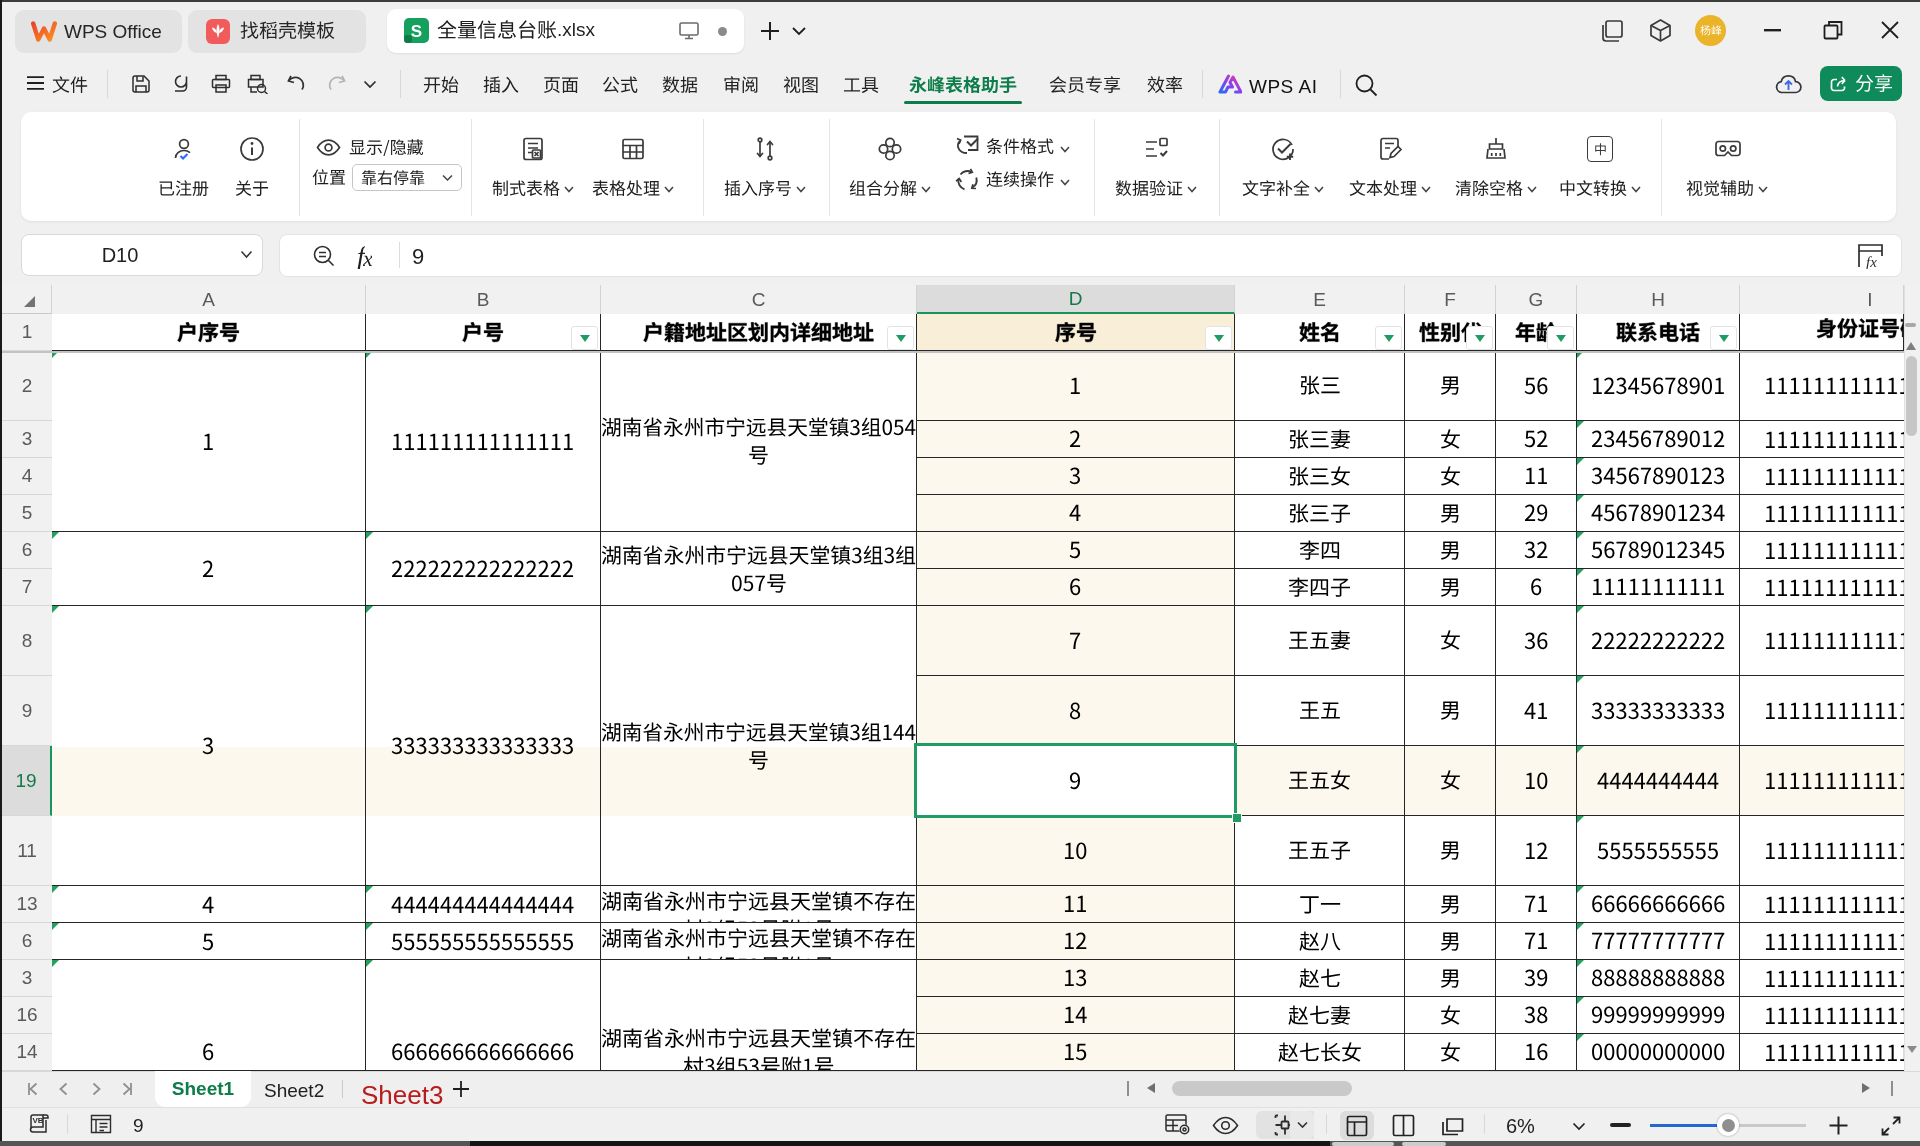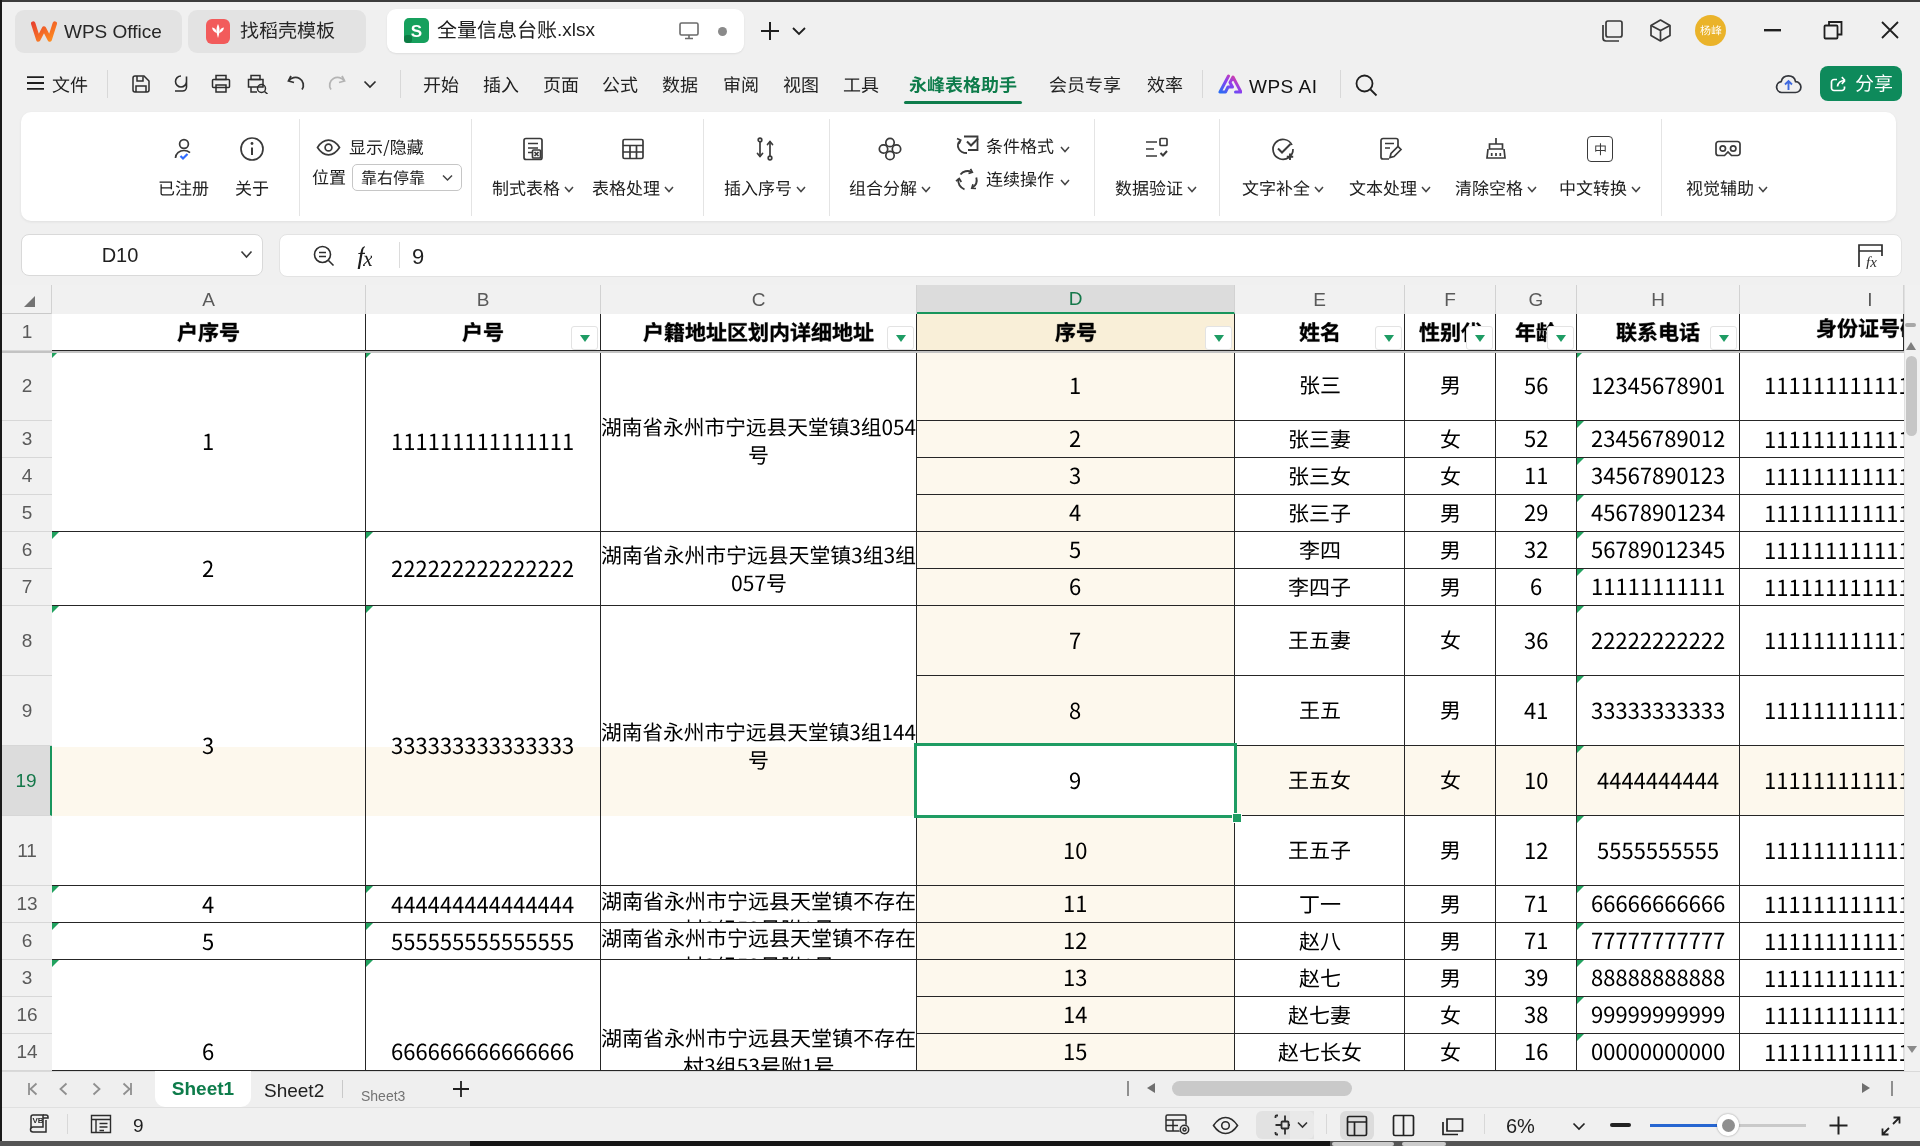--- a/index.html
+++ b/index.html
@@ -2469,21 +2469,21 @@
     </svg></div>
 <div style="position:absolute;left:88px;top:1082px;"><svg width="15" height="14" viewBox="0 0 15 14" fill="none" stroke="#8f8f8f" stroke-width="1.8">
       <path d="M5.5 1.5 L11.5 7 L5.5 12.5"></path>
     </svg></div>
 <div style="position:absolute;left:119px;top:1082px;"><svg width="15" height="14" viewBox="0 0 15 14" fill="none" stroke="#8f8f8f" stroke-width="1.8">
       <path d="M4.5 1.5 L10.5 7 L4.5 12.5 M12 1 V13"></path>
     </svg></div>
 <div style="position:absolute;left:155px;top:1071px;width:96px;height:36px;background:#fff;border-radius:0 0 10px 10px;display:flex;align-items:center;justify-content:center;font-size:19px;font-weight:bold;color:#0e7c4b;z-index:3;">Sheet1</div>
 <div style="position:absolute;left:264px;top:1080px;font-size:19px;color:#212121;">Sheet2</div>
 <div style="position:absolute;left:342px;top:1080px;width:1px;height:18px;background:#c9c9c9;"></div>
-<div style="position:absolute;left:361px;top:1080px;font-size:14px;color:#737373;margin-top:8px;">Sheet3</div>
+<div style="position:absolute;left:361px;top:1080px;font-size:26px;color:#b91c1c;">Sheet3</div>
 <svg style="position:absolute;left:452px;top:1080px" width="18" height="18" viewBox="0 0 18 18" stroke="#1f1f1f" stroke-width="1.8">
     <path d="M9 1 V17 M1 9 H17"></path>
   </svg>
 <div style="position:absolute;left:1127px;top:1081px;width:2px;height:15px;background:#8f8f8f;"></div>
 <div style="position:absolute;left:1147px;top:1083px;width:0;height:0;border-top:5.5px solid transparent;border-bottom:5.5px solid transparent;border-right:8px solid #6f6f6f;"></div>
 <div style="position:absolute;left:1172px;top:1081px;width:180px;height:15px;background:#c9c9c9;border-radius:8px;"></div>
 <div style="position:absolute;left:1862px;top:1083px;width:0;height:0;border-top:5.5px solid transparent;border-bottom:5.5px solid transparent;border-left:8px solid #6f6f6f;"></div>
 <div style="position:absolute;left:1891px;top:1081px;width:2px;height:15px;background:#8f8f8f;"></div>
 <div style="position:absolute;left:0px;top:1107px;width:1920px;height:34px;background:#f0f0f0;border-top:1px solid #e0e0e0;"></div>
 <svg style="position:absolute;left:26px;top:1114px" width="26" height="20" viewBox="0 0 26 20" fill="none" stroke="#2d2d2d" stroke-width="1.5">

